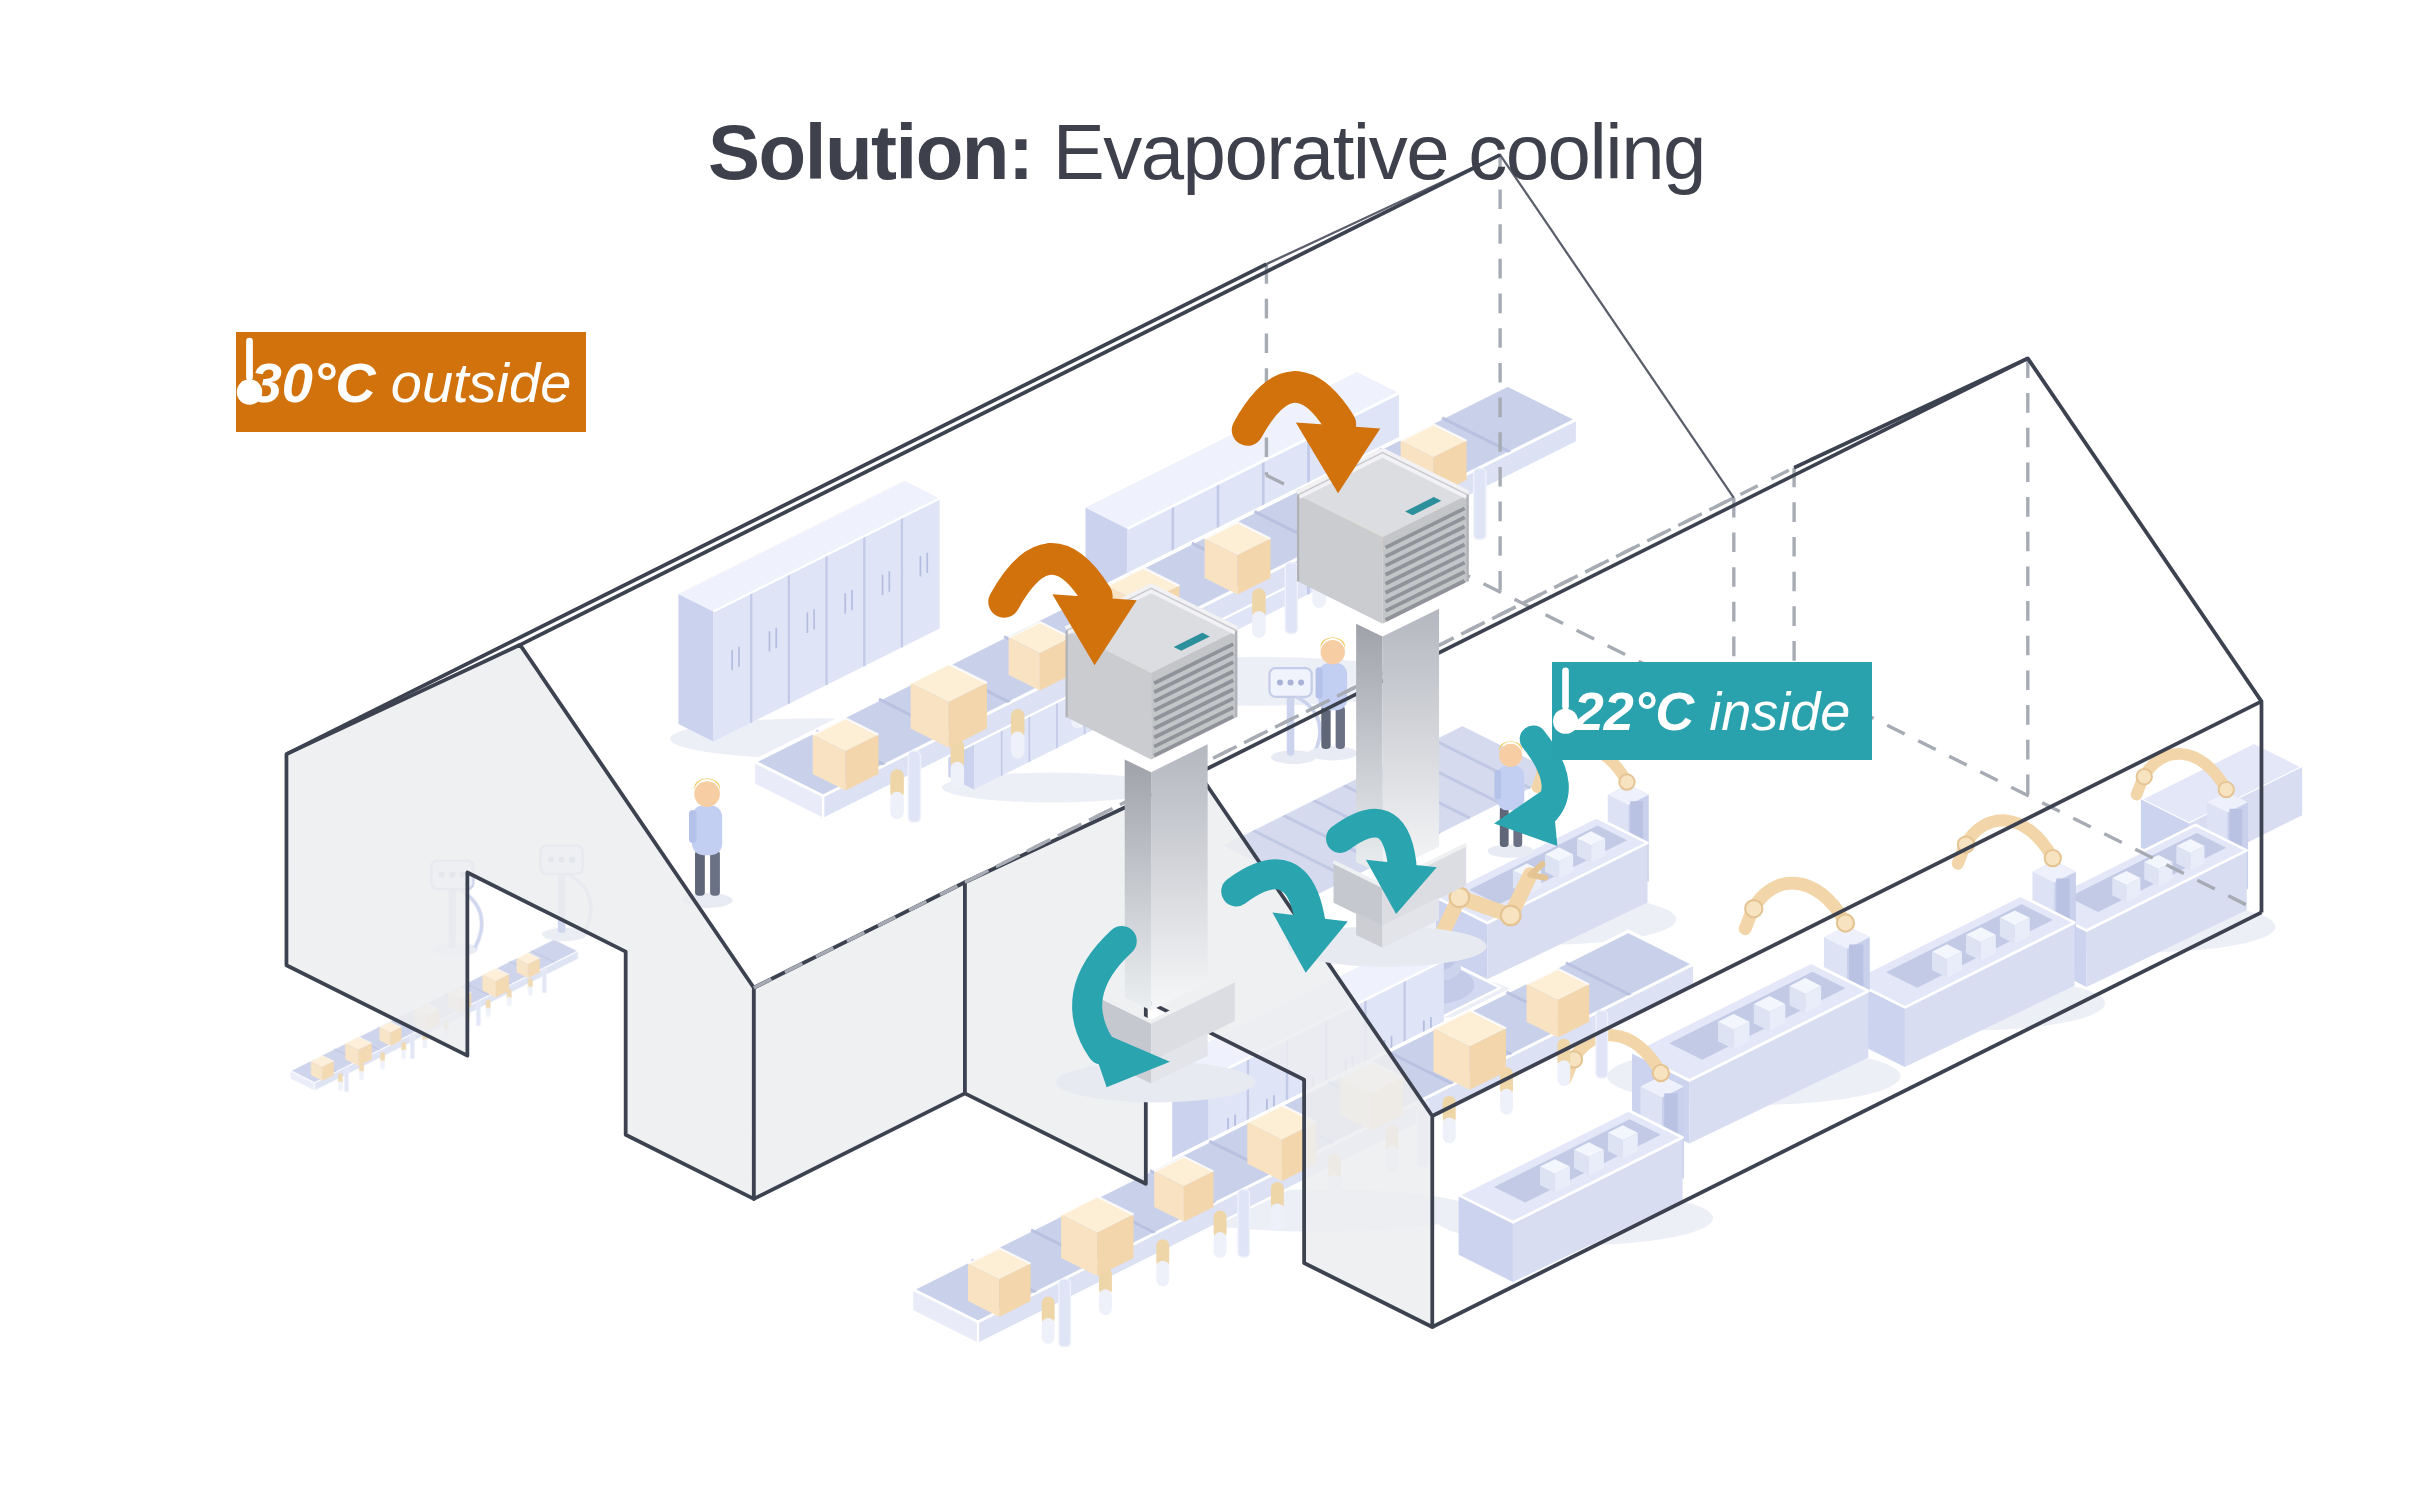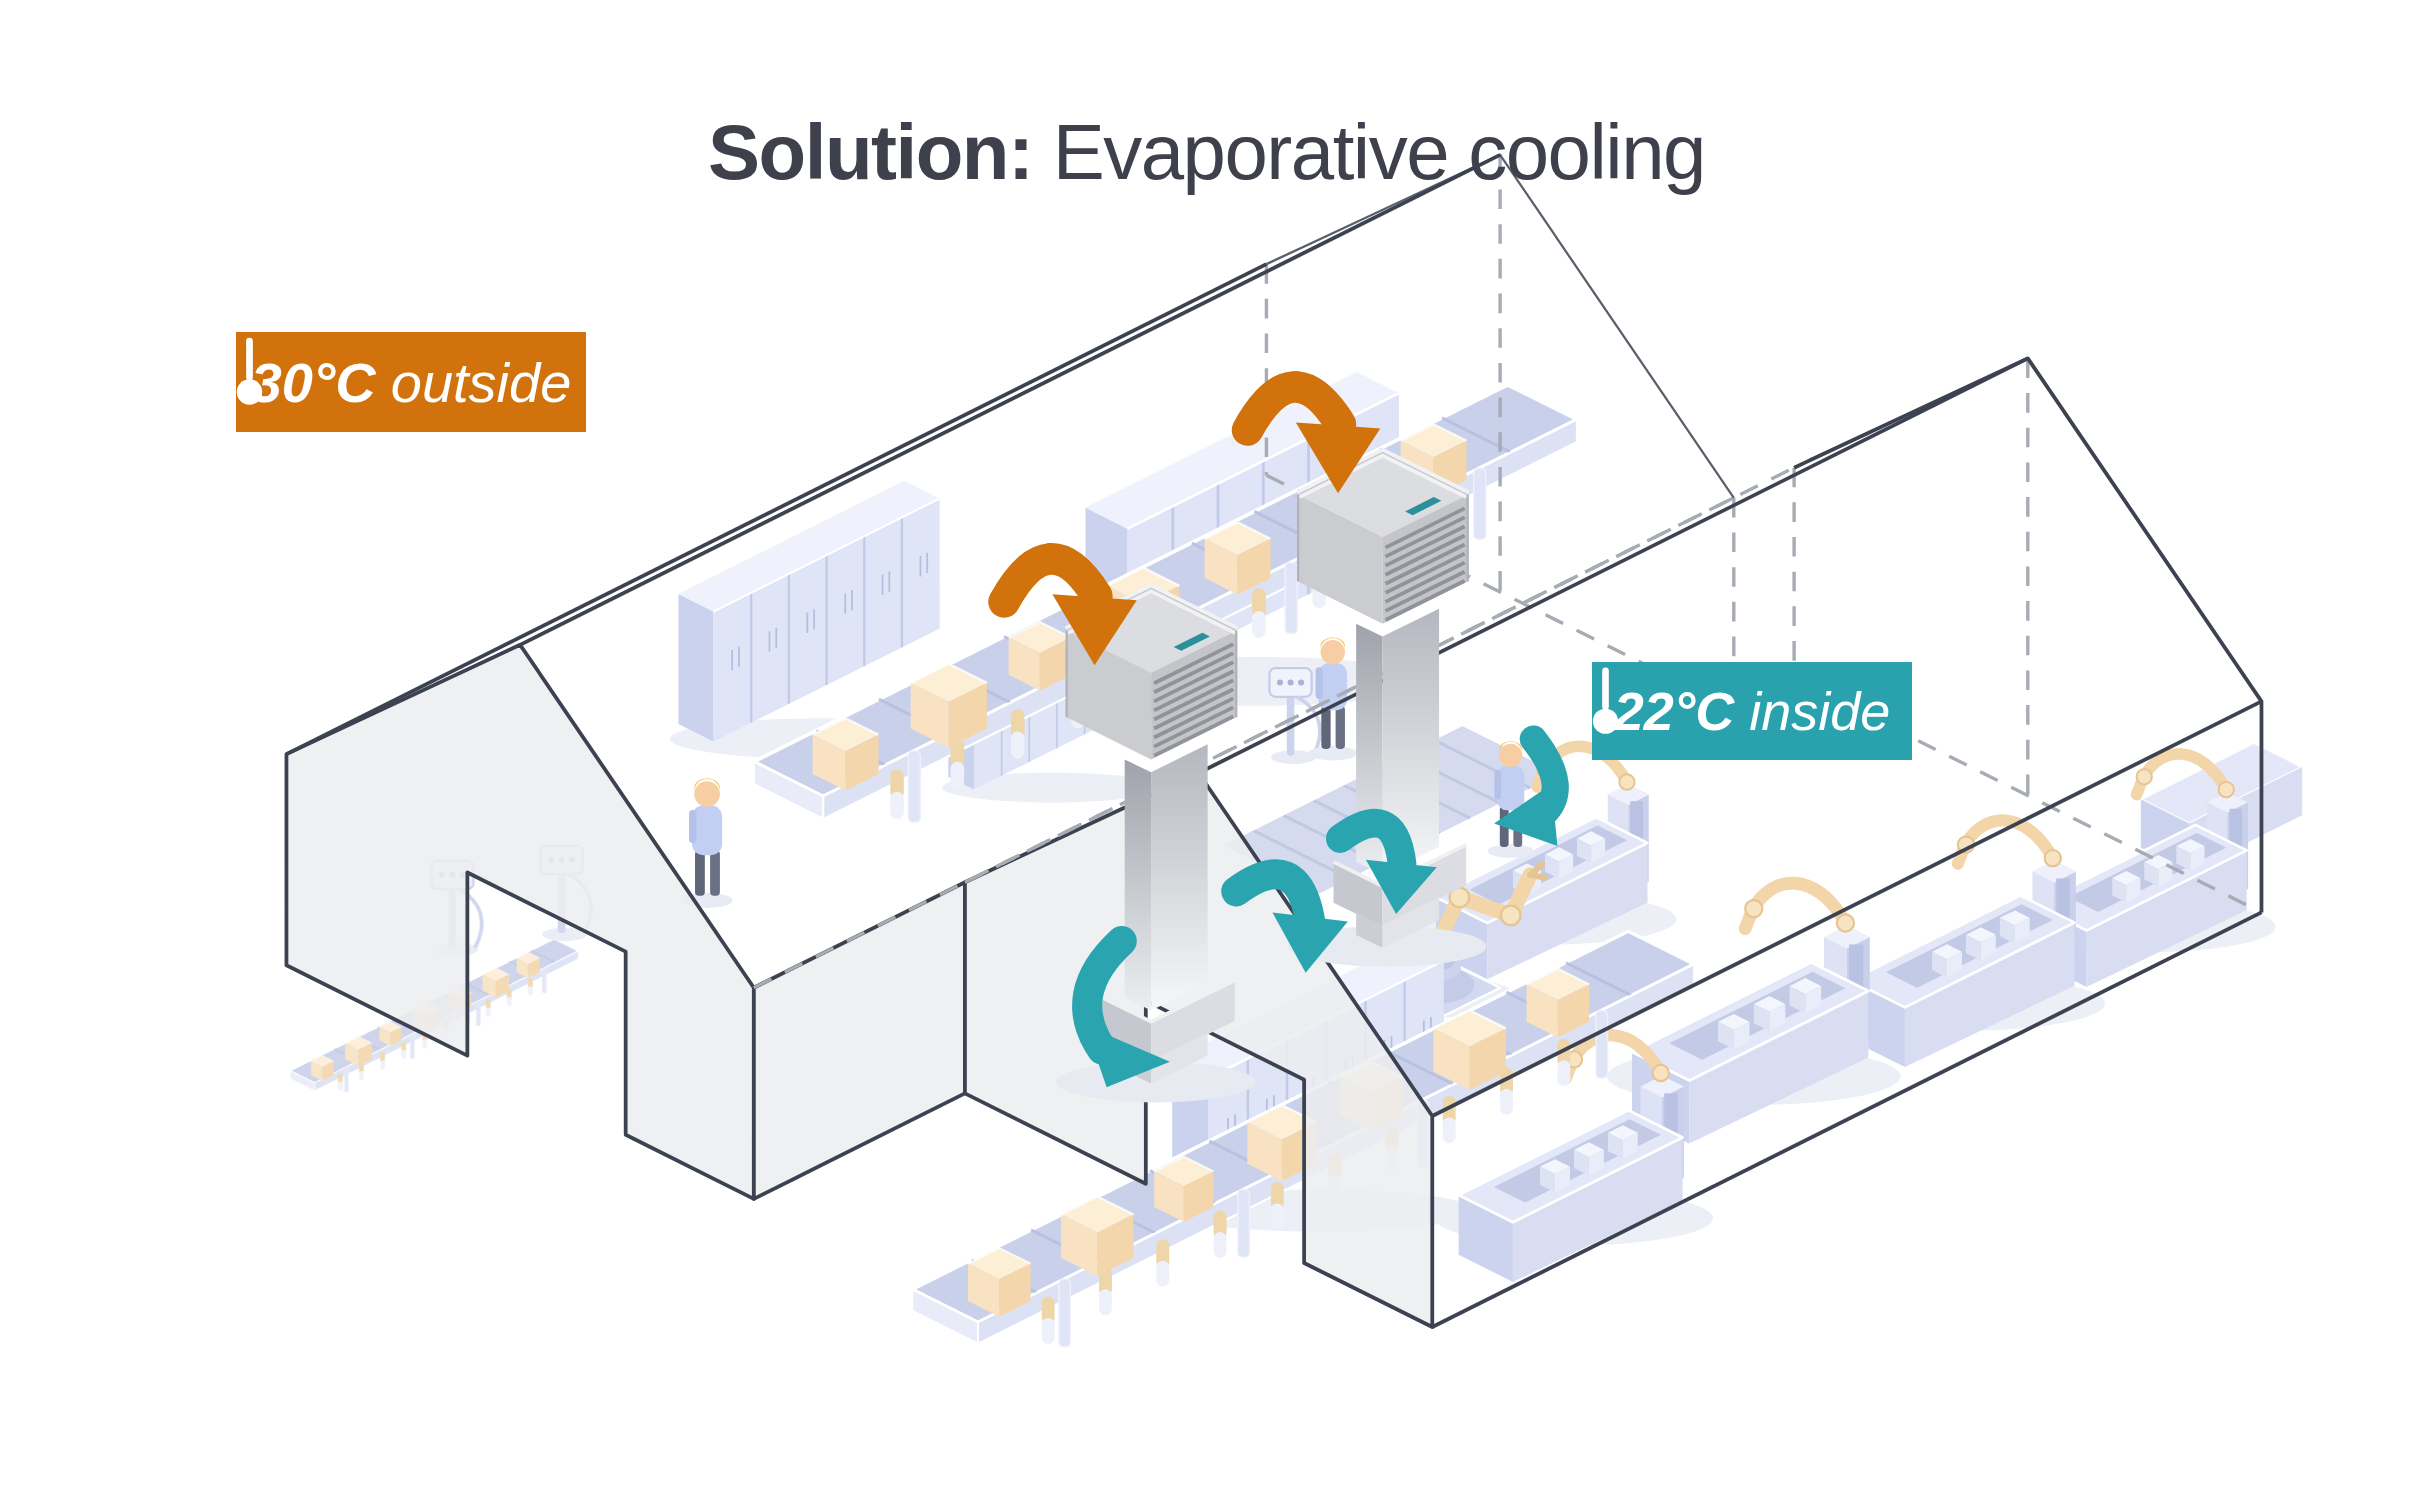--- a/index.html
+++ b/index.html
@@ -8,21 +8,21 @@
   .title{position:absolute;left:0;top:110px;width:100%;text-align:center;
          font-size:78px;letter-spacing:-1.5px;color:#3e414c;line-height:1.1;}
   .title .bold{font-weight:700;}
   .title .light{font-weight:300;}
   .badge{position:absolute;display:flex;align-items:center;justify-content:center;
          color:#ffffff;box-sizing:border-box;font-style:italic;}
   .badge .t-ico{flex:0 0 auto;margin-right:13.6px;}
   .badge .val{font-weight:700;}
   .badge .lab{font-weight:300;margin-left:15px;}
   #badge-outside{left:236px;top:332px;width:350px;height:100px;background:#d1720d;font-size:56px;}
-  #badge-inside{left:1552px;top:662px;width:320px;height:98px;background:#29a2ad;font-size:54px;margin-left:40px;}
+  #badge-inside{left:1552px;top:662px;width:320px;height:98px;background:#29a2ad;font-size:54px;}
   svg{position:absolute;left:0;top:0;}
 </style>
 </head>
 <body>
 
 <div class="stage">
 
 <svg width="2413" height="1509" viewBox="0 0 3201 2001">
   <defs>
     <linearGradient id="gColL" x1="0" y1="0" x2="0" y2="1">

